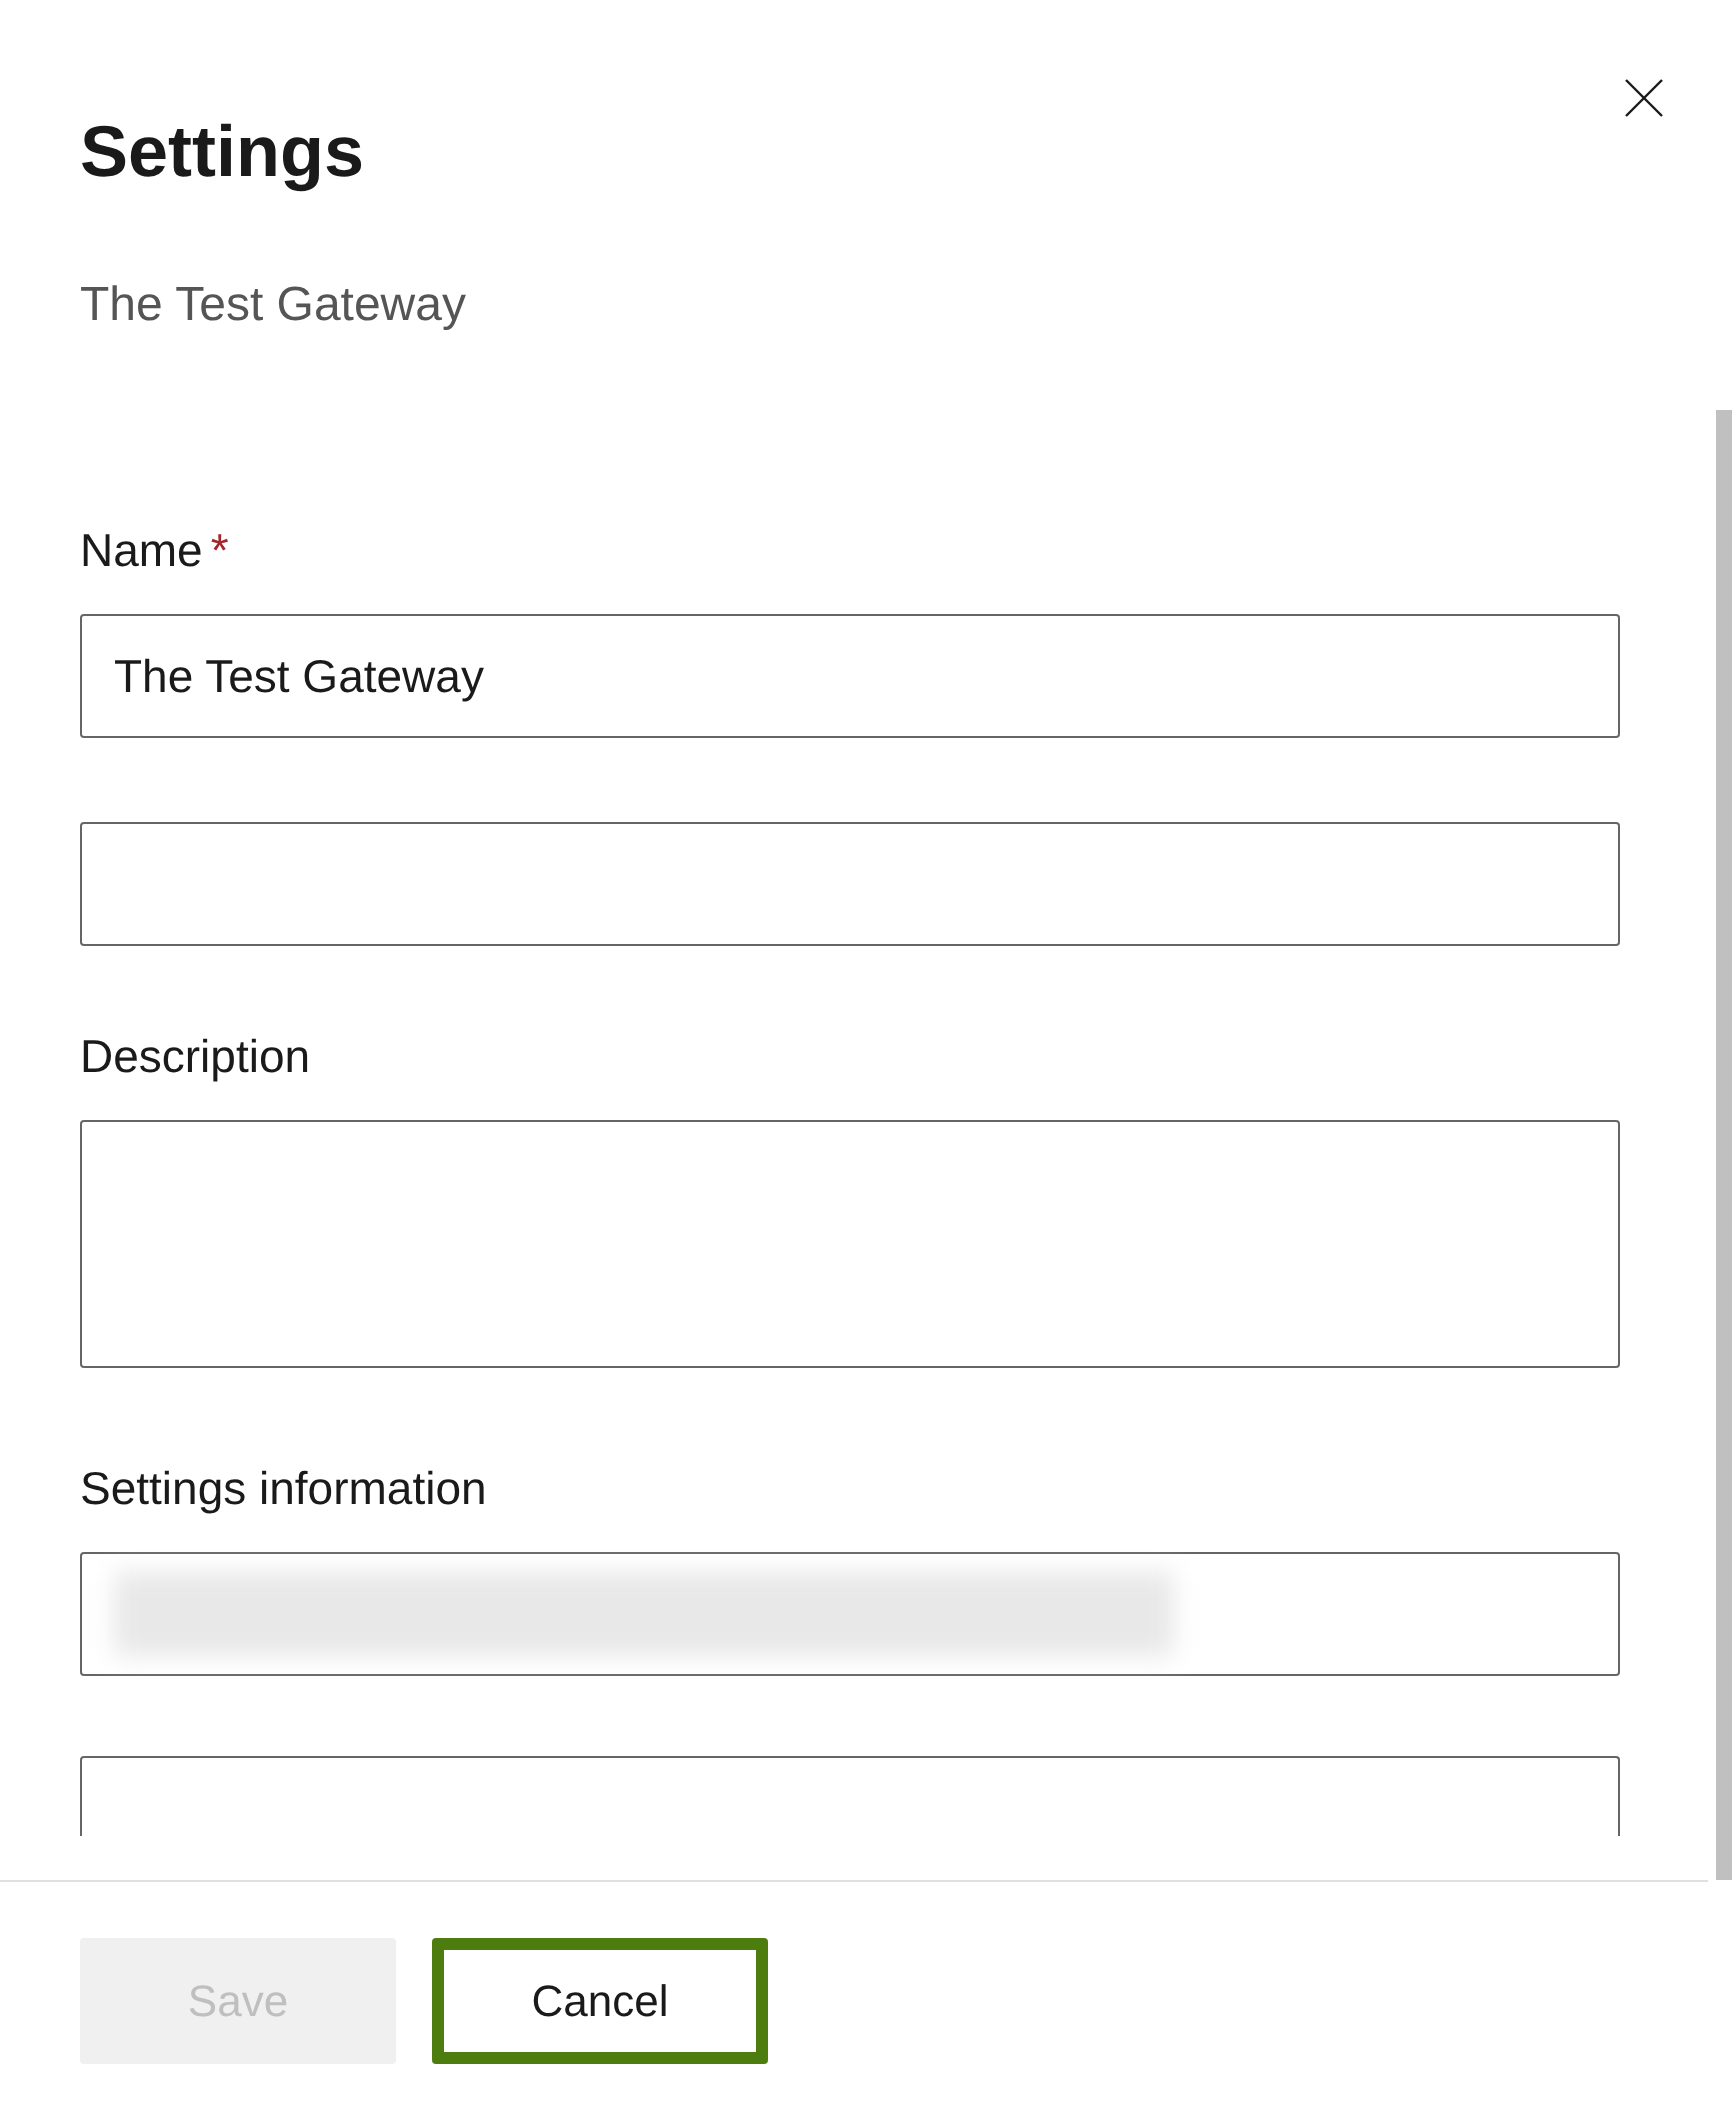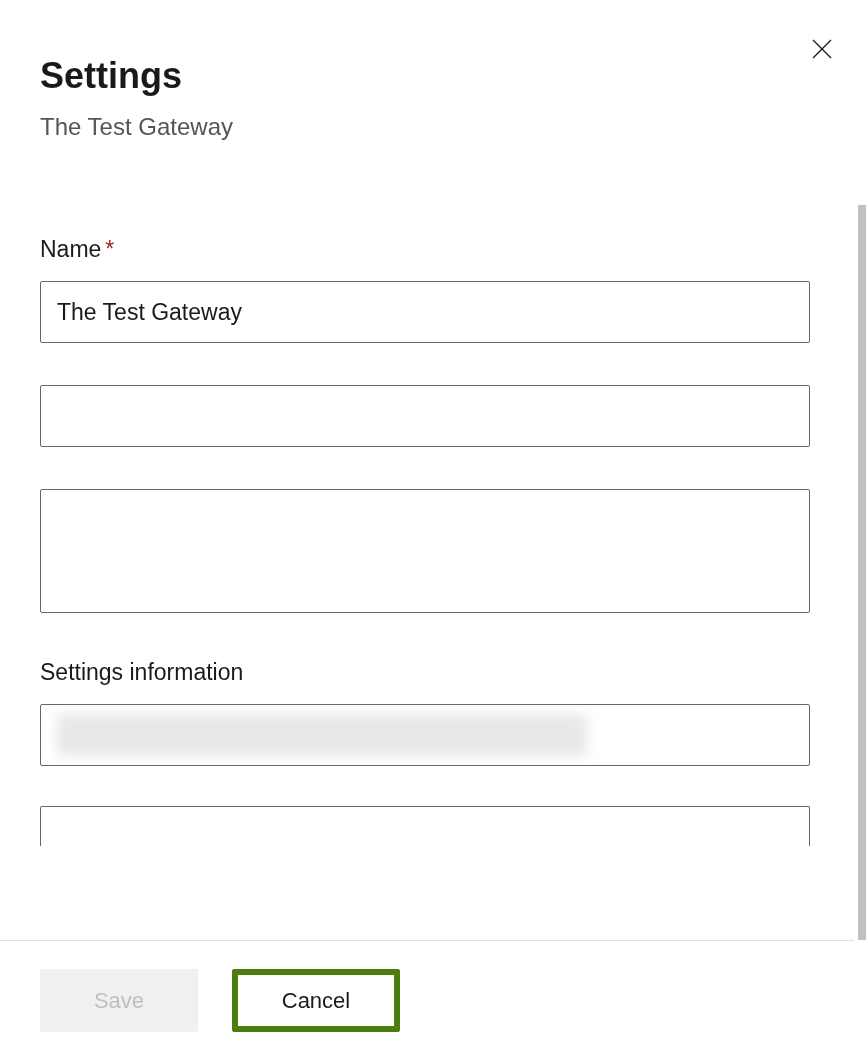--- a/index.html
+++ b/index.html
@@ -51,21 +51,21 @@
       right: 0;
       width: 8px;
       height: 735px;
       background: #c0c0c0;
       border-radius: 0;
     }
     .title {
       font-size: 36px;
       font-weight: 700;
       color: #1a1a1a;
-      margin-bottom: 16px;
+      margin-bottom: 42px;
     }
     .subtitle {
       font-size: 24px;
       font-weight: 400;
       color: #555555;
       margin-bottom: 95px;
     }
     .field-group {
       margin-bottom: 42px;
     }
@@ -130,21 +130,21 @@
     .footer {
       position: absolute;
       bottom: 0;
       left: 0;
       right: 12px;
       height: 120px;
       border-top: 1px solid #e0e0e0;
       display: flex;
       align-items: center;
       padding: 0 40px;
-      gap: 34px;
+      gap: 18px;
       background: #fff;
     }
     .btn {
       height: 63px;
       padding: 0 36px;
       font-size: 22px;
       font-family: inherit;
       border-radius: 2px;
       cursor: pointer;
     }
@@ -183,20 +183,21 @@
         <span>Name</span><span class="required-asterisk">*</span>
       </label>
       <input type="text" class="text-input" value="The Test Gateway" style="">
     </div>
 
     <div class="field-group">
       <input type="text" class="text-input" value="" style="">
     </div>
 
     <div class="field-group">
+      <label class="field-label">Description</label>
       <textarea class="textarea-input" style=""></textarea>
     </div>
 
     <div class="field-group">
       <label class="field-label">Settings information</label>
       <div class="blurred-input">
         <div class="blurred-content"></div>
       </div>
       <div class="partial-input"></div>
     </div>

